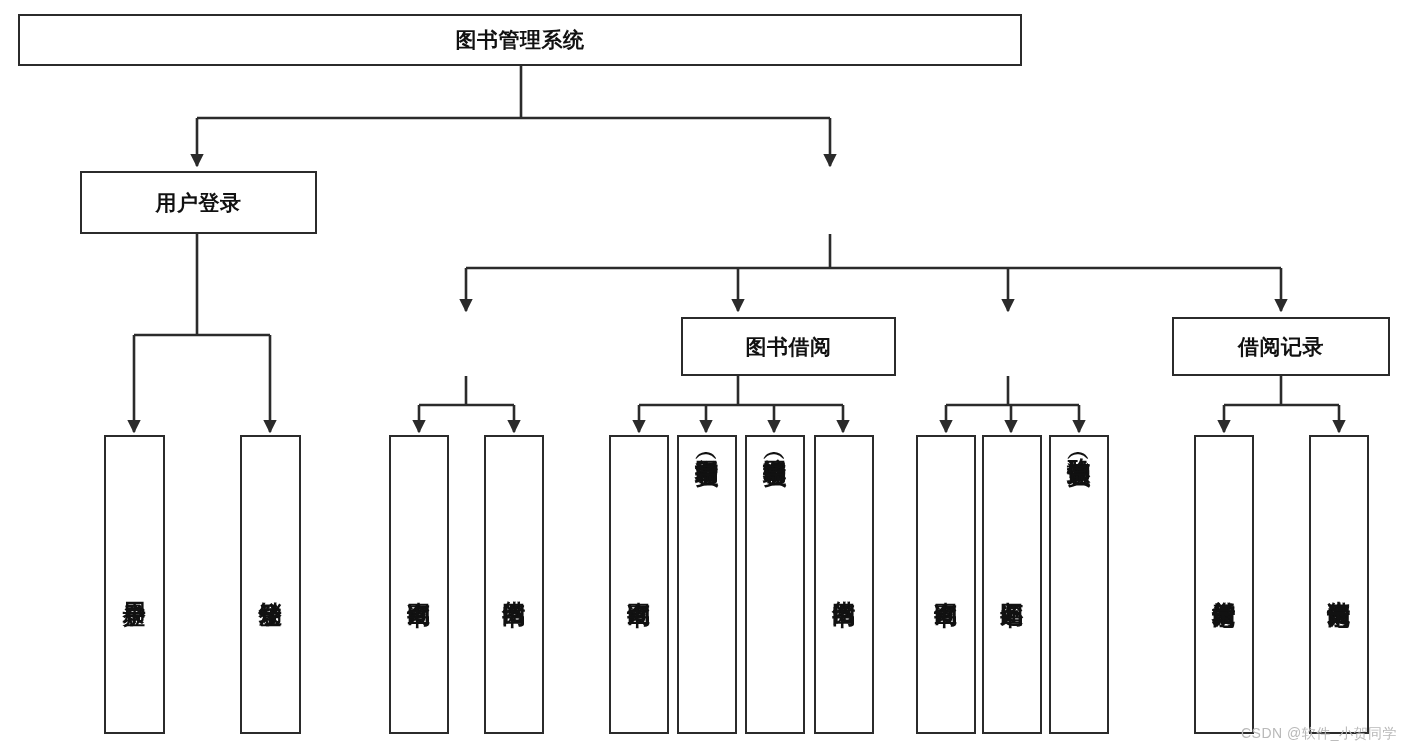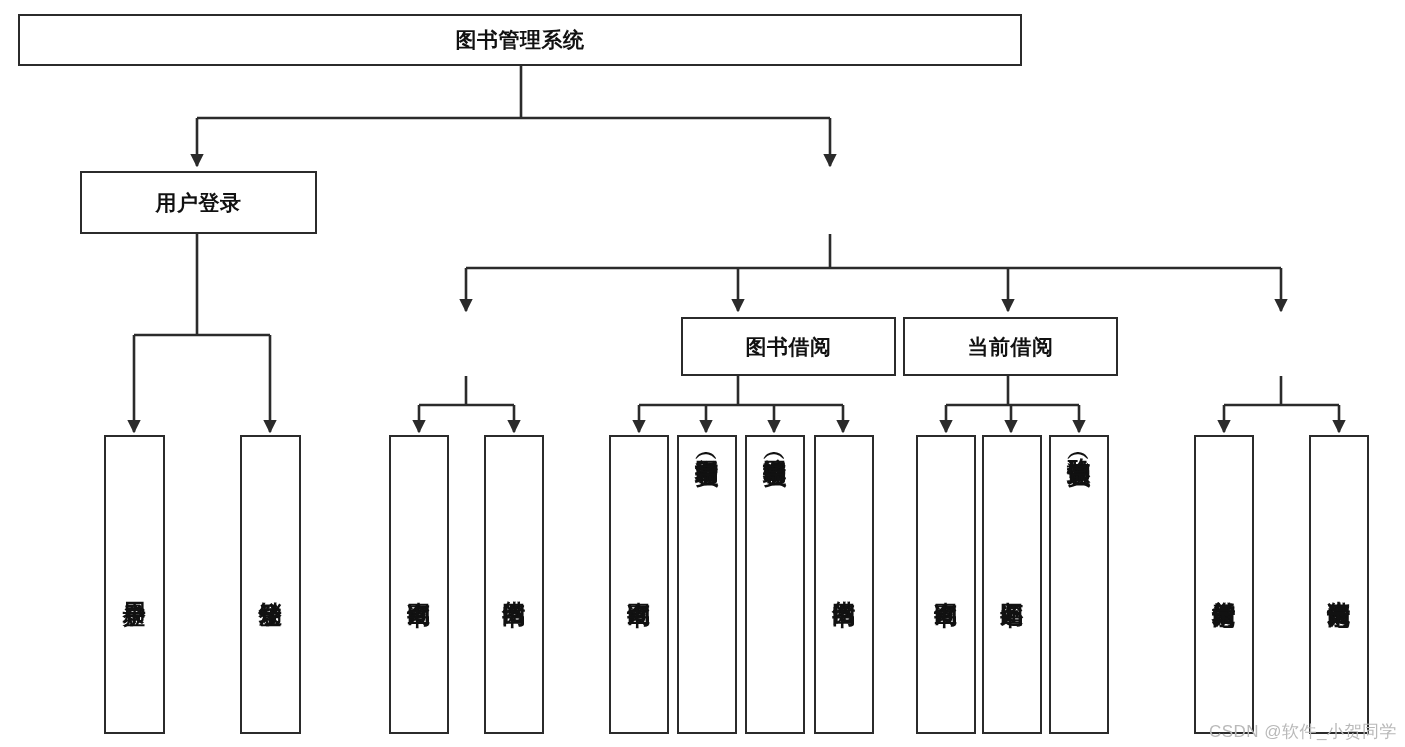--- a/index.html
+++ b/index.html
@@ -58,21 +58,21 @@
     max-height: 100%;
   }
   .node.vertical.top-aligned {
     align-items: flex-start;
     padding-top: 3px;
   }
   #watermark {
     position: absolute;
     right: 8px;
     bottom: 4px;
-    font-size: 17px;
+    font-size: 14px;
     color: #b9b9b9;
     letter-spacing: 0.5px;
     z-index: 3;
     white-space: nowrap;
     font-family: "Liberation Sans", "DejaVu Sans", sans-serif;
   }
 </style>
 </head>
 <body>
 
@@ -133,22 +133,22 @@
     <span class="label">图书管理系统</span>
   </div>
 
   <div class="node" style="left:80px; top:171px; width:237px; height:63px;">
     <span class="label">用户登录</span>
   </div>
 
   <div class="node" style="left:633px; top:317px; width:215px; height:59px;margin-left:48px;">
     <span class="label">图书借阅</span>
   </div>
-  <div class="node" style="left:903px; top:317px; width:215px; height:59px;">
-    <span class="label">当前借阅</span>
+  <div class="node" style="left:1172px; top:317px; width:218px; height:59px;">
+    <span class="label">借阅记录</span>
   </div>
 
   <div class="node vertical" style="left:104px; top:435px; width:61px; height:299px;">
     <span class="label">用户登录</span>
   </div>
   <div class="node vertical" style="left:240px; top:435px; width:61px; height:299px;">
     <span class="label">注销登录</span>
   </div>
 
   <div class="node vertical" style="left:389px; top:435px; width:60px; height:299px;">

